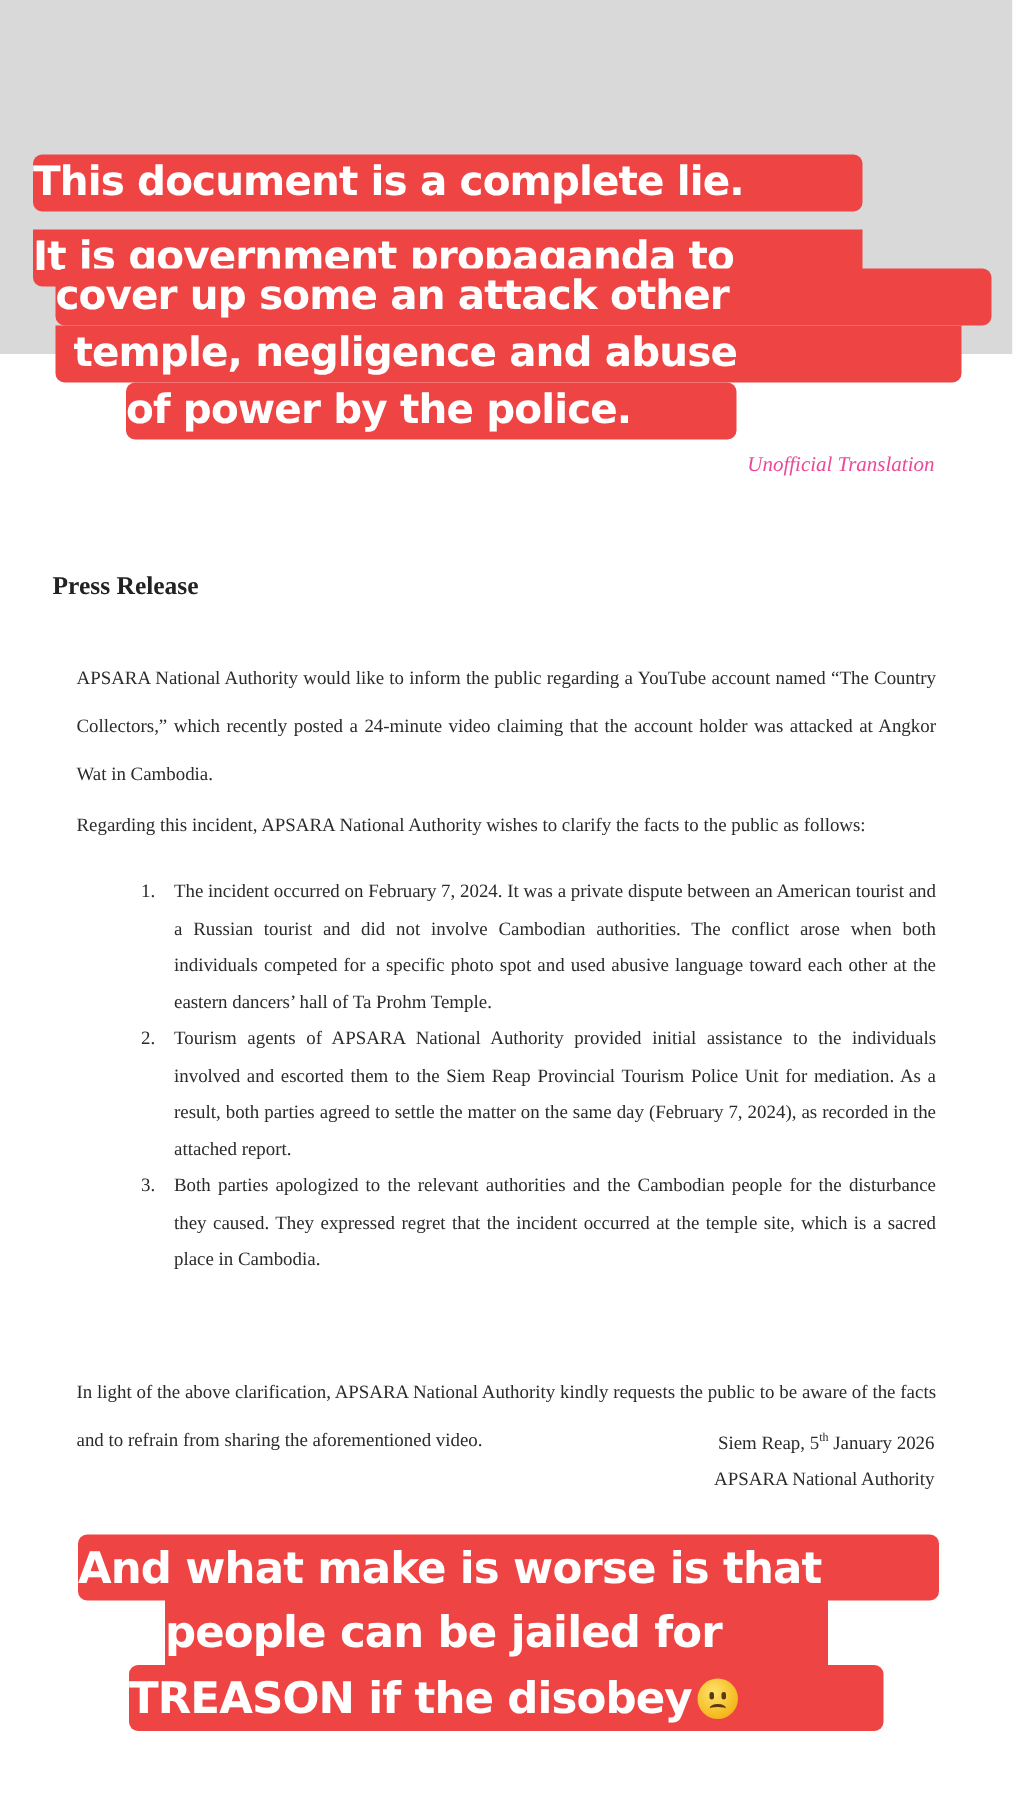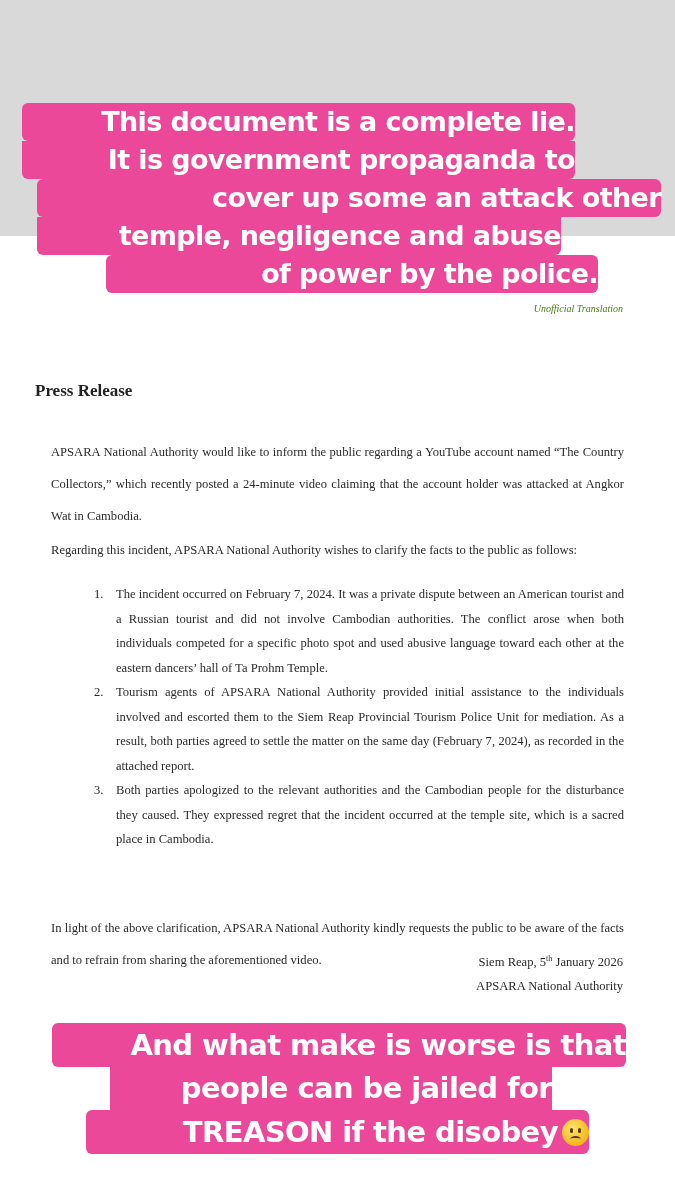--- a/index.html
+++ b/index.html
@@ -13,22 +13,22 @@
       background: #d9d9d9;
     }
     
     .caption {
       position: absolute; left: 0; width: 675px;
       display: flex; flex-direction: column;
       font-family: "DejaVu Sans", "Liberation Sans", sans-serif;
       font-weight: bold; color: #ffffff;
     }
     .cap-line {
-      background: #ec4899; color: #fff;
-      white-space: nowrap; text-align: right;
+      background: #ef4444; color: #fff;
+      white-space: nowrap; text-align: left;
       border-radius: 6px;
       position: absolute;
       box-sizing: border-box;
       letter-spacing: -0.6px;
     }
     .caption-top .cap-line { font-size: 27px; line-height: 38px; height: 38px; }
     .caption-bottom .cap-line { font-size: 29px; line-height: 44px; height: 44px; }
     .emoji {
       display: inline-block; width: 27px; height: 27px; border-radius: 50%;
       background: radial-gradient(circle at 40% 35%, #ffe36b, #f4b81c 70%, #e39a10);
@@ -41,21 +41,21 @@
       border-top: 2px solid #5a3a12; border-radius: 50% 50% 0 0; box-sizing: border-box;
     }
 
     
     .doc {
       position: absolute; left: 0; top: 0; width: 675px;
       font-family: "Liberation Serif", serif; color: #2b2b2b;
     }
     .unofficial {
       position: absolute; top: 303px; right: 52px;
-      font-style: italic; font-size: 10px; color: #4d7c0f;
+      font-style: italic; font-size: 14px; color: #ec4899;
     }
     .press-title {
       position: absolute; top: 381px; left: 0; width: 675px; text-align: left;
       font-weight: bold; font-size: 17px; color: #222; padding-left: 35px;
     }
     .para {
       position: absolute; left: 51px; width: 573px;
       font-size: 12.6px; line-height: 32px; text-align: justify;
       text-align-last: left;
     }
@@ -101,25 +101,25 @@
   <div class="para" style="top:912px;font-family:Liberation Serif, serif;">In light of the above clarification, APSARA National Authority kindly requests the public to be aware of the facts and to refrain from sharing the aforementioned video.</div>
 
   <div class="sign" style="top:950px;text-align:right;">
     <span>Siem Reap, 5</span><sup>th</sup><span> January 2026</span>
   </div>
   <div class="sign" style="top:974px;">APSARA National Authority</div>
 </div>
 
 <div class="caption caption-top">
   <div class="cap-line" style="left:22px; width:553px; top:103px;">This document is a complete lie.</div>
-  <div class="cap-line" style="left:22px; width:553px; top:141px; border-radius:0 0 6px 6px;">It is government propaganda to</div>
+  <div class="cap-line" style="left:22px; width:553px; top:153px; border-radius:0 0 6px 6px;">It is government propaganda to</div>
   <div class="cap-line" style="left:37px; width:624px; top:179px;">cover up some an attack other</div>
-  <div class="cap-line" style="left:37px; width:524px; top:217px; border-radius:0 0 6px 6px;">temple, negligence and abuse</div>
-  <div class="cap-line" style="left:106px; width:492px; top:255px;">of power by the police.</div>
+  <div class="cap-line" style="left:37px; width:604px; top:217px; border-radius:0 0 6px 6px;padding-left:12px;">temple, negligence and abuse</div>
+  <div class="cap-line" style="left:84px; width:407px; top:255px;">of power by the police.</div>
 </div>
 
 <div class="caption caption-bottom">
   <div class="cap-line" style="left:52px; width:574px; top:1023px;">And what make is worse is that</div>
   <div class="cap-line" style="left:110px; width:442px; top:1066px; border-radius:0;">people can be jailed for</div>
-  <div class="cap-line" style="left:86px; width:503px; top:1110px;padding-left:39px;">
+  <div class="cap-line" style="left:86px; width:503px; top:1110px;">
     <span>TREASON if the disobey</span><span class="emoji"><span class="eye l"></span><span class="eye r"></span><span class="mouth"></span></span>
   </div>
 </div>
 
 </body></html>

